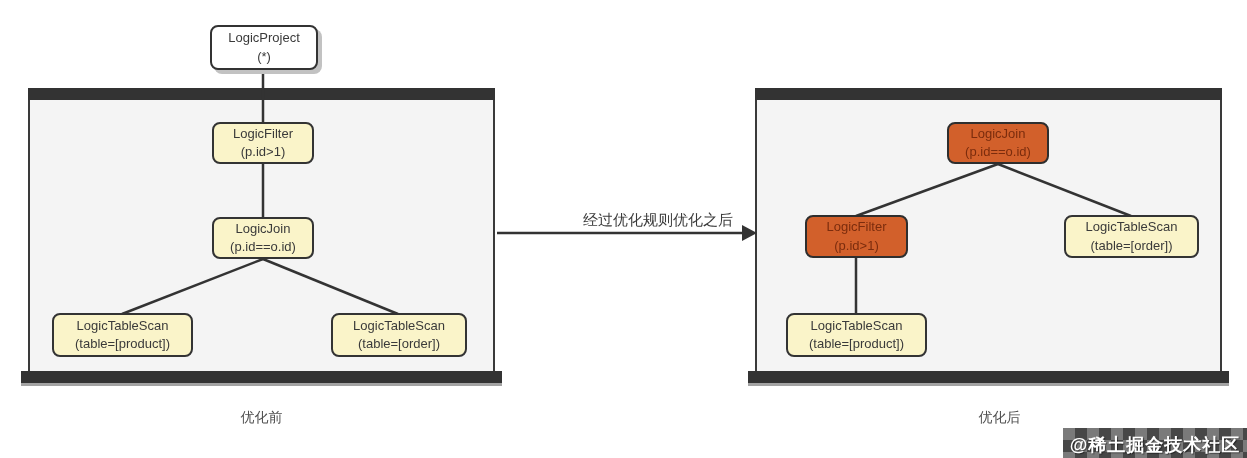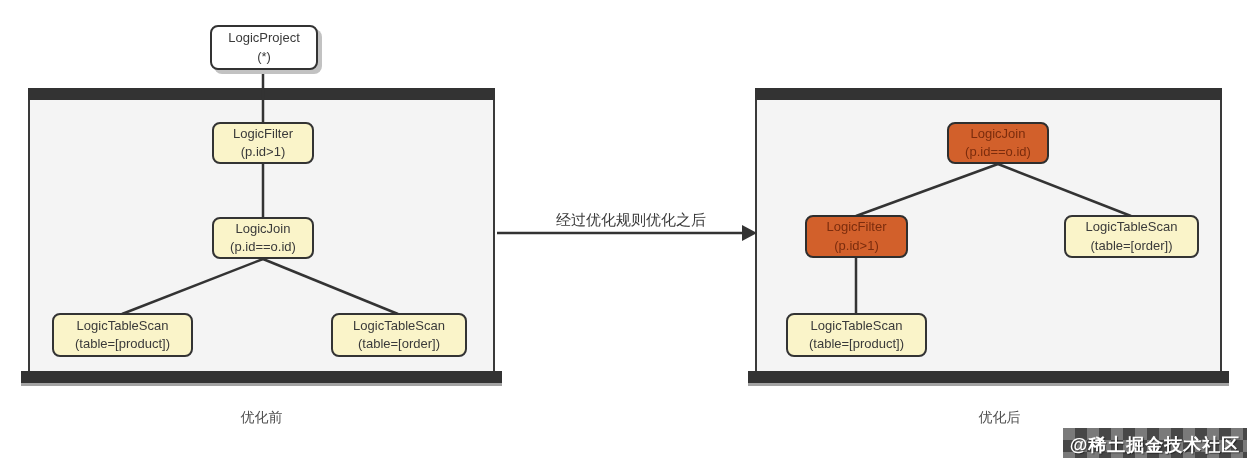--- a/index.html
+++ b/index.html
@@ -26,21 +26,21 @@
   .n-root{left:210px;top:25px;width:108px;height:45px;}
   .n-b-filter{left:212px;top:122px;width:102px;height:42px;}
   .n-b-join{left:212px;top:217px;width:102px;height:42px;}
   .n-b-product{left:52px;top:313px;width:141px;height:44px;}
   .n-b-order{left:331px;top:313px;width:136px;height:44px;}
   .n-a-join{left:947px;top:122px;width:102px;height:42px;}
   .n-a-filter{left:805px;top:215px;width:103px;height:43px;}
   .n-a-order{left:1064px;top:215px;width:135px;height:43px;}
   .n-a-product{left:786px;top:313px;width:141px;height:44px;}
   
-  .arrow-label{position:absolute;left:544px;top:211px;width:174px;text-align:center;
+  .arrow-label{position:absolute;left:571px;top:211px;width:174px;text-align:center;
                font-size:15px;color:#3a3a3a;z-index:2;}
   
   .panel-label{position:absolute;top:409px;width:467px;text-align:center;font-size:14px;color:#4f4f4f;z-index:2;}
   .panel-label.before{left:28px;text-align:center;}
   .panel-label.after{left:766px;}
   
   .watermark{position:absolute;left:1063px;top:428px;width:184px;height:34px;z-index:3;
              display:flex;align-items:center;justify-content:center;
              color:#ffffff;font-weight:bold;font-size:18px;letter-spacing:1px;white-space:nowrap;
              background-image:

